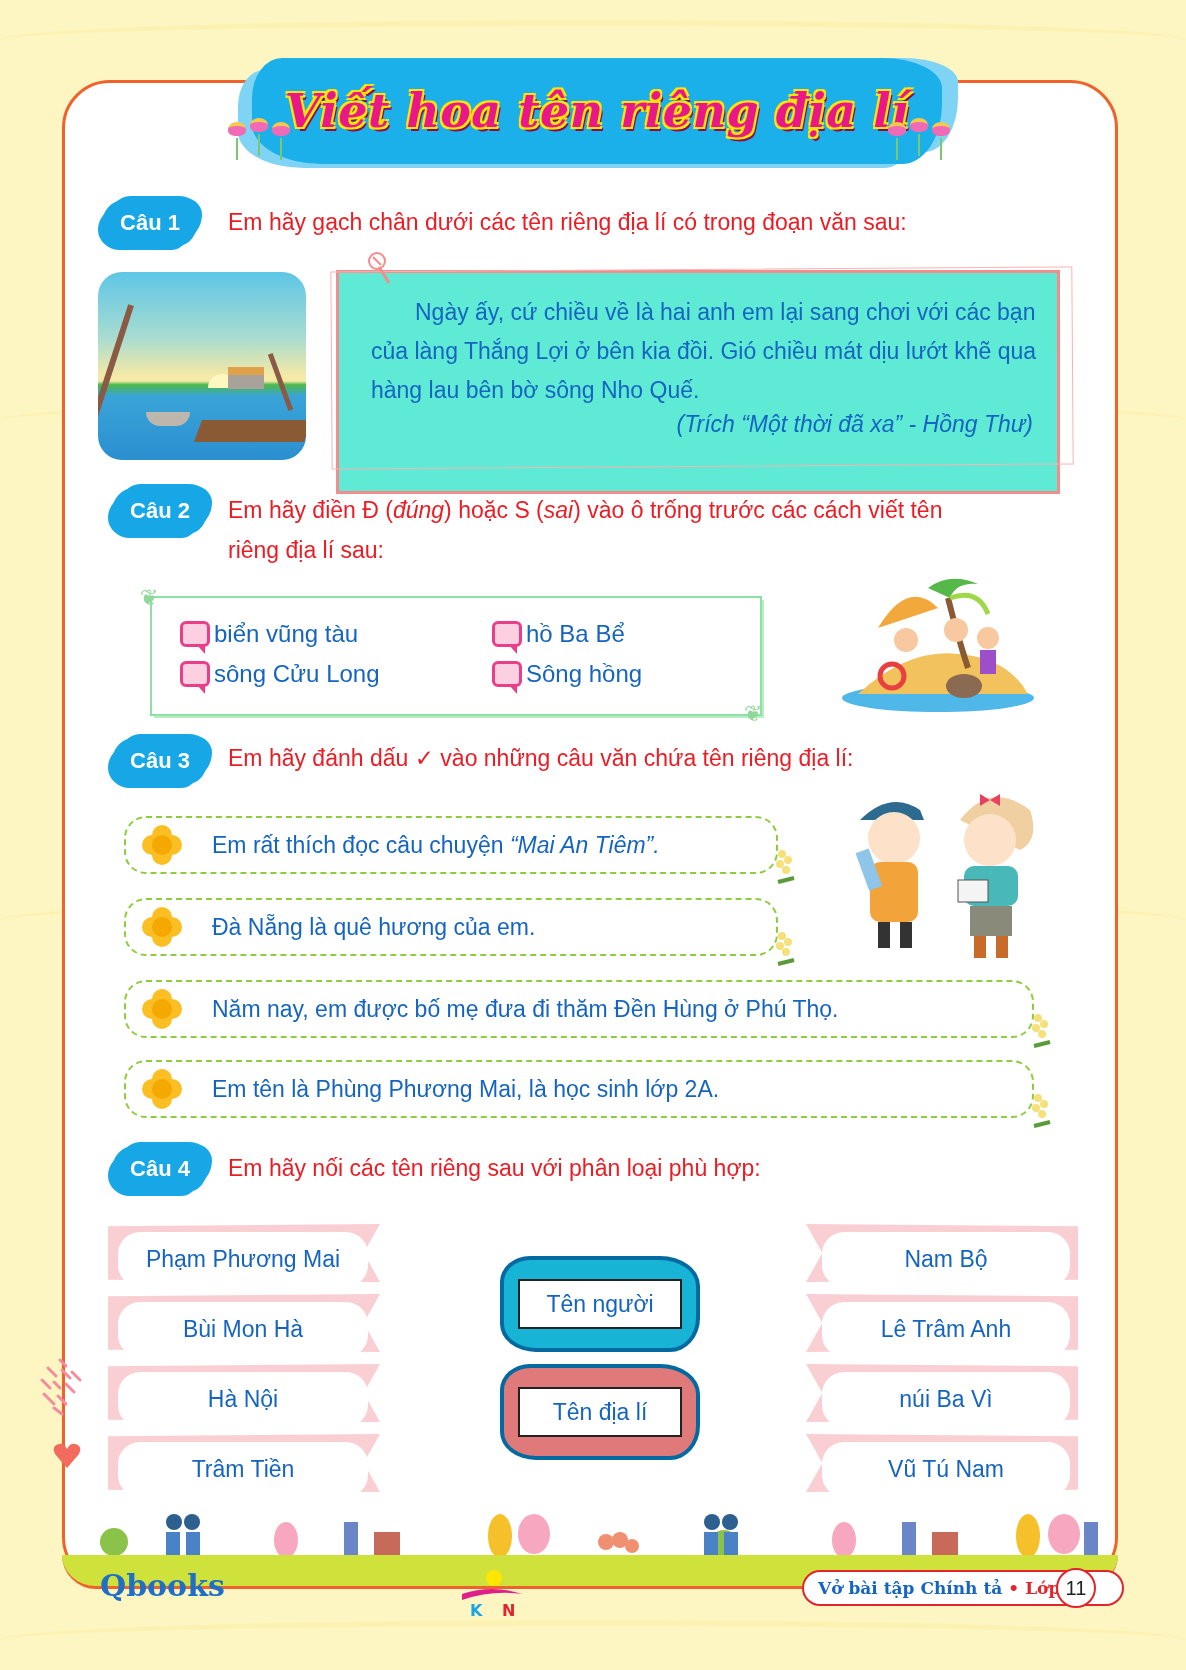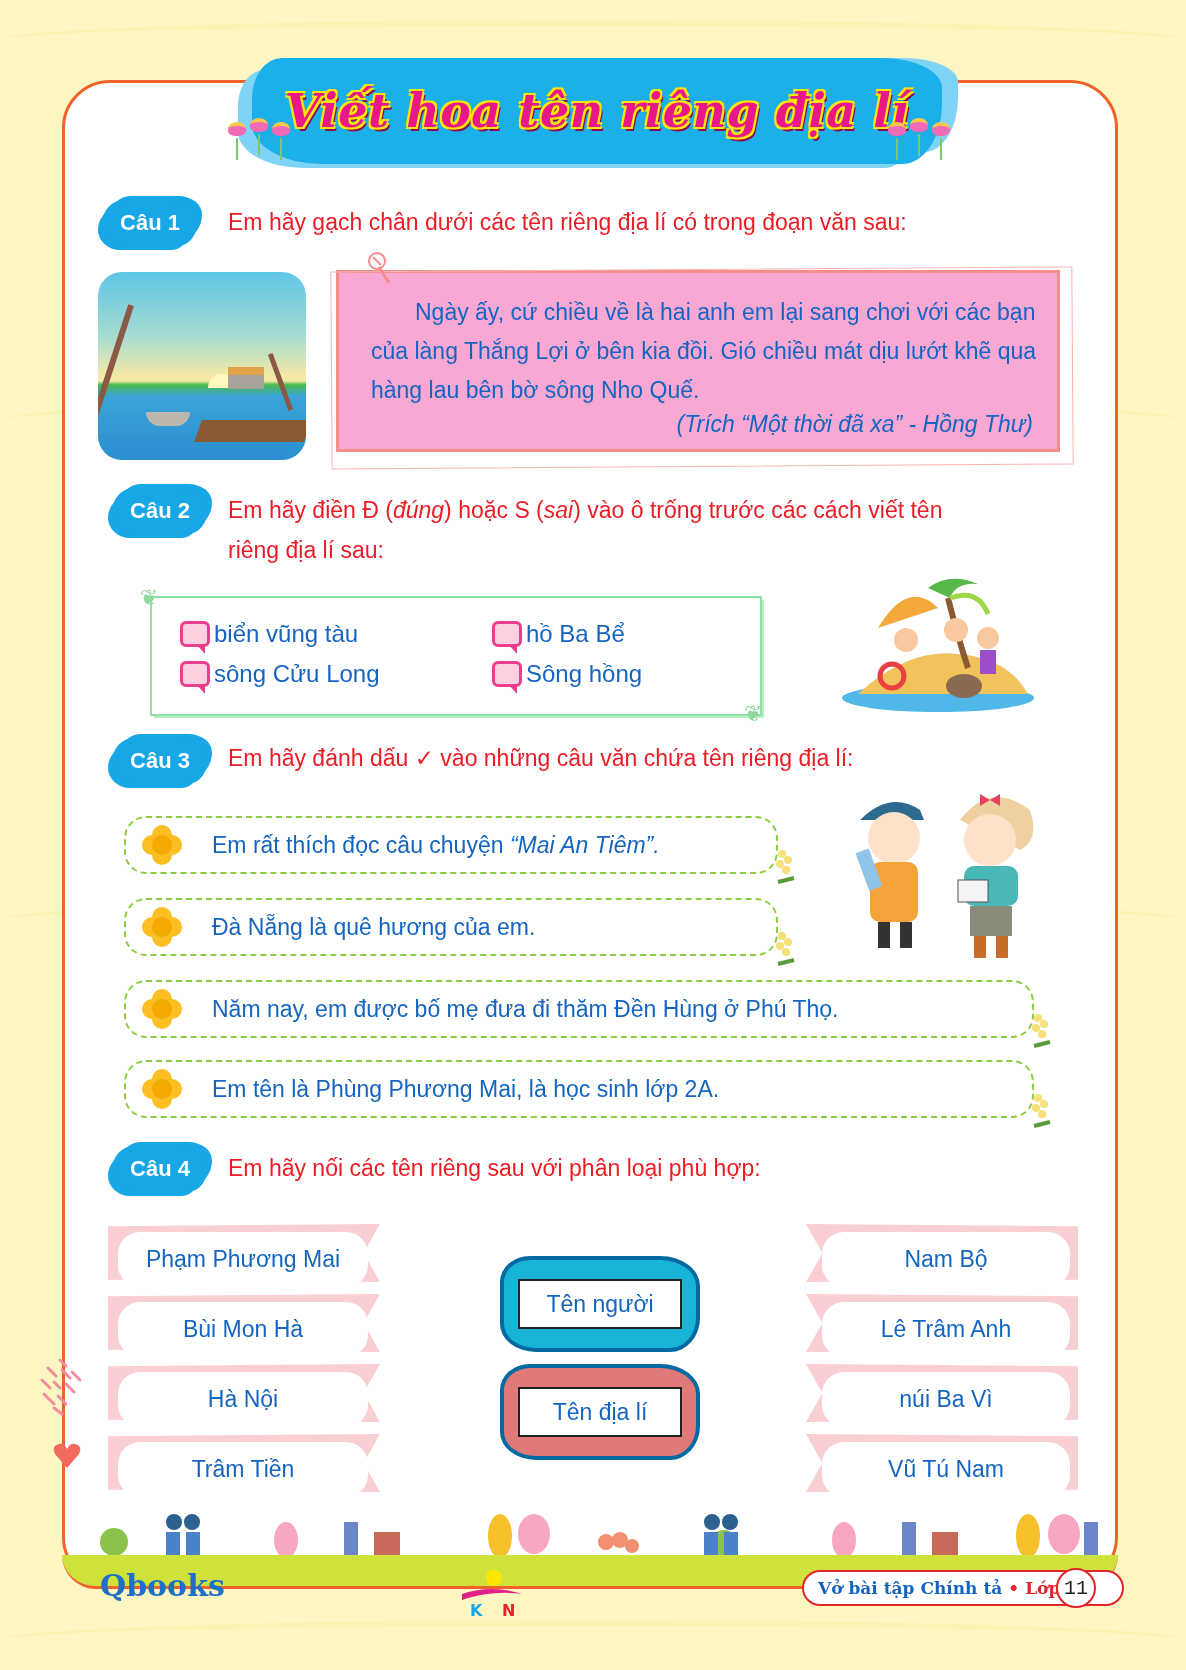--- a/index.html
+++ b/index.html
@@ -68,23 +68,23 @@
     background: linear-gradient(180deg, #5ec6e6 0%, #a8dcd0 35%, #f4e9a6 55%, #f4e9a6 58%, #4cb84a 60%, #3aa4d8 66%, #2b8fd0 100%);
   }
   .scene-img .sun { position: absolute; left: 110px; top: 102px; width: 28px; height: 14px; border-radius: 14px 14px 0 0; background: #fff6c0; }
   .scene-img .house { position: absolute; left: 130px; top: 95px; width: 36px; height: 22px; background: #a9a29b; border-top: 8px solid #e0a14a; }
   .scene-img .dock { position: absolute; left: 100px; top: 148px; width: 110px; height: 22px; background: #8a5a35; transform: skewX(-20deg); }
   .scene-img .boat { position: absolute; left: 48px; top: 140px; width: 44px; height: 14px; background: #bdb7ad; border-radius: 0 0 20px 20px; }
   .scene-img .tree { position: absolute; left: 10px; top: 30px; width: 6px; height: 130px; background: #8a5a45; transform: rotate(18deg); }
   .scene-img .tree2 { position: absolute; left: 180px; top: 80px; width: 5px; height: 60px; background: #8a5a45; transform: rotate(-20deg); }
 
   .passage-box {
-    position: absolute; left: 336px; top: 270px; width: 724px; height: 182px;
+    position: absolute; left: 336px; top: 270px; width: 724px; height: 224px;
     border: 3px solid #f48c8c;
-    background: #f9a8d4;
+    background: #5eead4;
   }
   .passage-box::before {
     content: ""; position: absolute; left: -8px; top: -4px; width: 740px; height: 196px;
     border: 1px solid #f8b3b3; transform: rotate(-0.4deg); pointer-events: none;
   }
   .pin { position: absolute; left: 26px; top: -22px; width: 28px; height: 36px; }
   .passage-text {
     position: absolute; left: 32px; top: 20px; width: 672px;
     color: #1565c0; font-size: 23px; line-height: 39px;
     font-family: "Liberation Sans", sans-serif;
@@ -171,21 +171,21 @@
     display: flex; align-items: center;
     font-family: "DejaVu Serif", serif; font-weight: bold; font-size: 17px;
   }
   .book-title { color: #1565c0; }
   .book-dot { color: #e3242b; margin: 0 6px; }
   .book-grade { color: #e3242b; }
   .page-num {
     position: absolute; left: 1056px; top: 1568px; width: 40px; height: 40px;
     border: 2px solid #e3242b; border-radius: 50%; background: #fff;
     display: flex; align-items: center; justify-content: center;
-    font-family: Liberation Mono, monospace; font-size: 20px; color: #222;
+    font-family: Liberation Sans, sans-serif; font-size: 20px; color: #222;
   }
 </style>
 </head>
 <body>
 
 <div class="bg-wave" style="top:20px"></div>
 <div class="bg-wave" style="top:400px"></div>
 <div class="bg-wave" style="top:900px"></div>
 <div class="bg-wave" style="top:1620px"></div>
 

